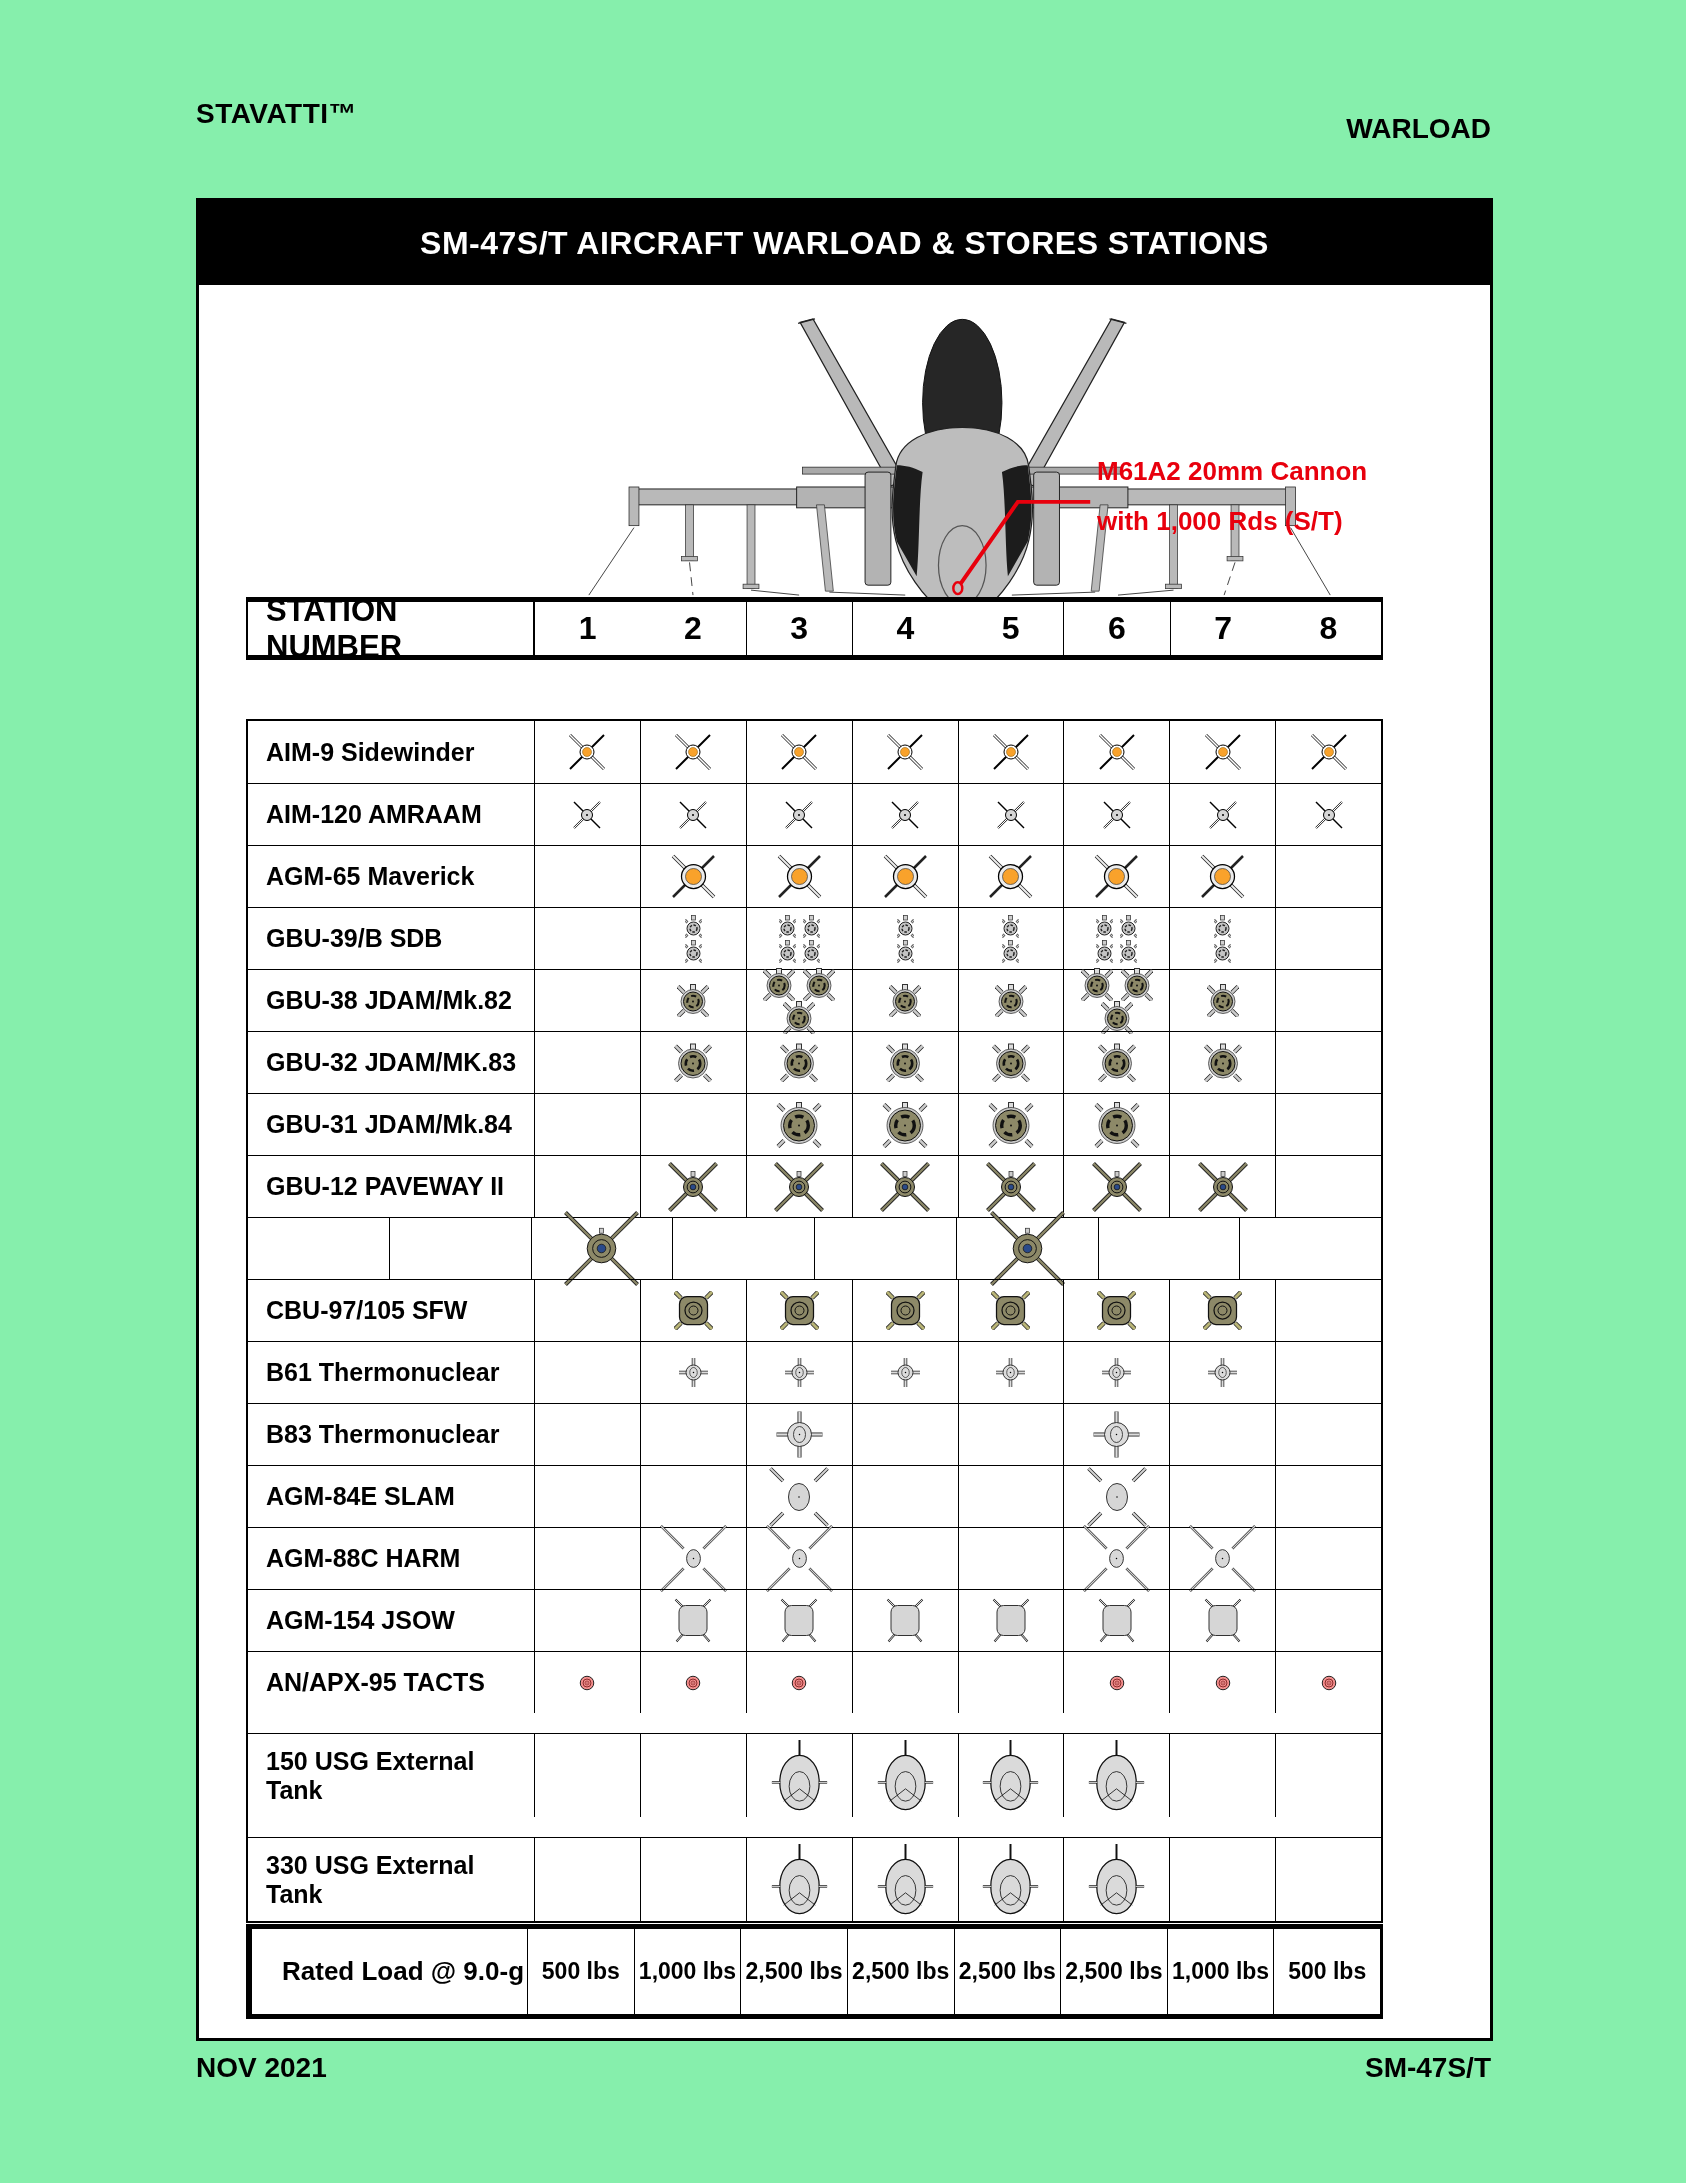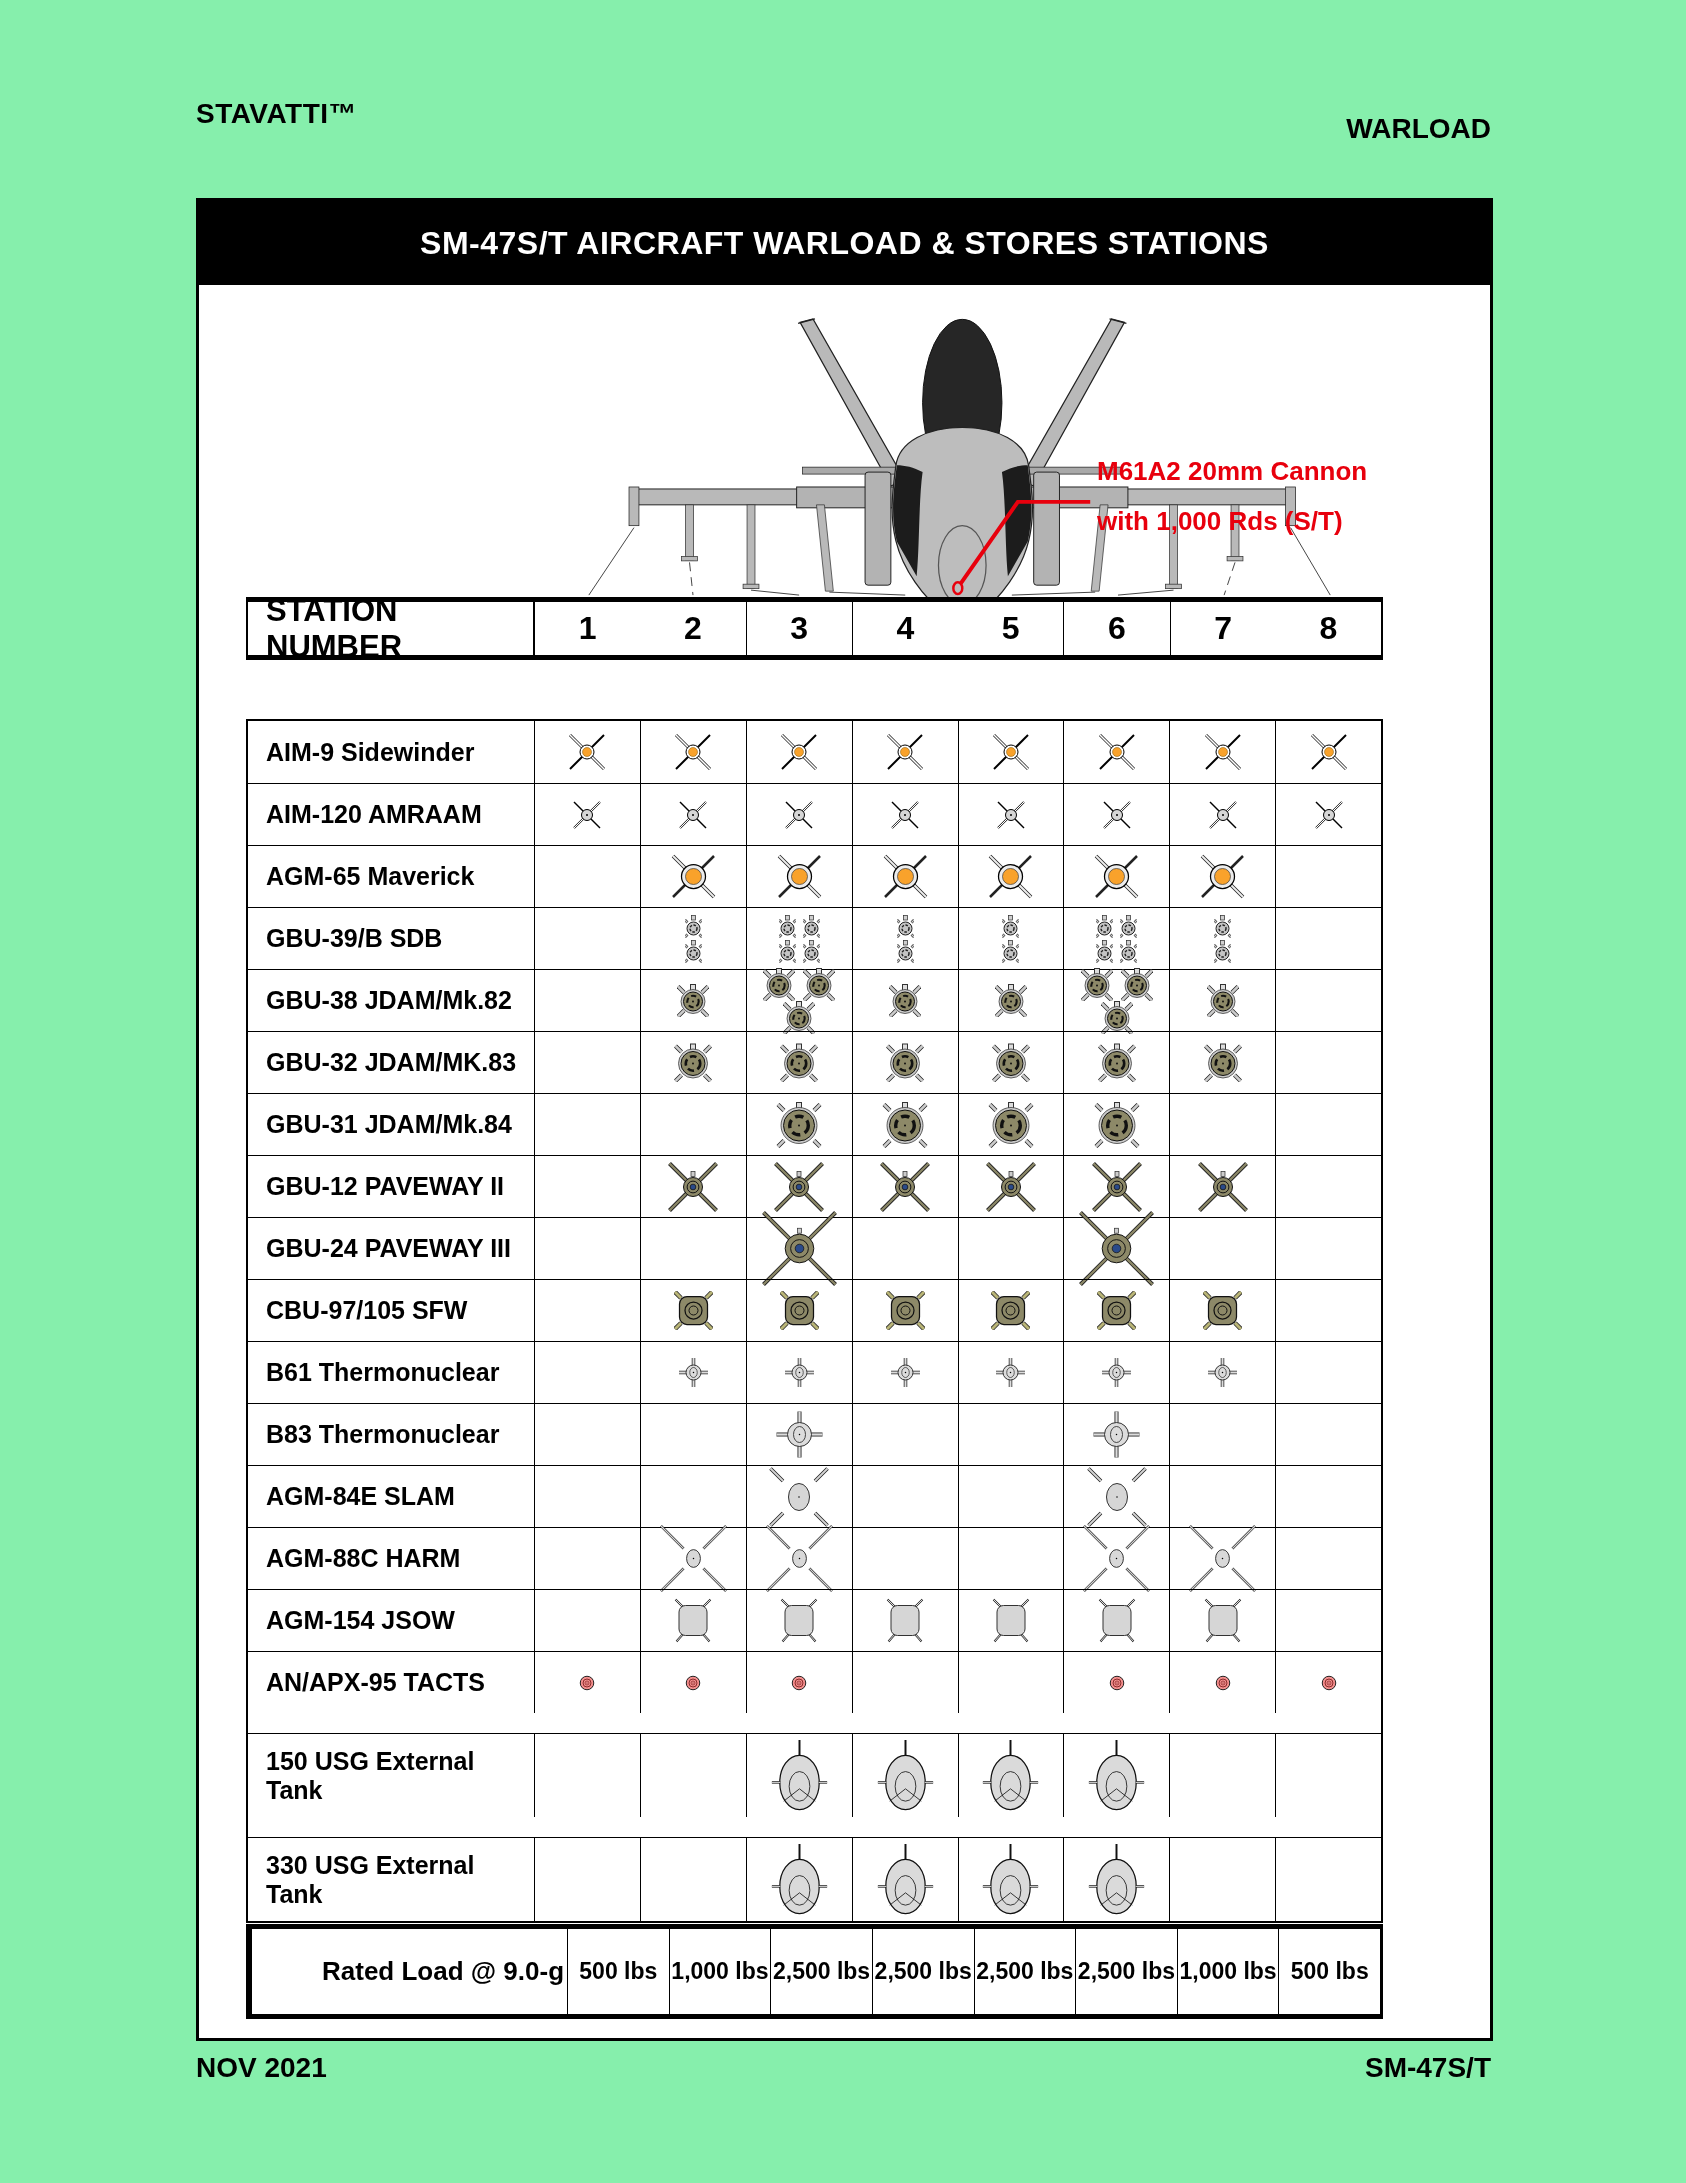--- a/index.html
+++ b/index.html
@@ -33,21 +33,21 @@
              border-right:1.5px solid #000;box-sizing:border-box;}
   .mcell{flex:1;display:flex;align-items:center;justify-content:center;align-content:center;
          flex-wrap:wrap;box-sizing:border-box;overflow:visible;}
   .mcell + .mcell{border-left:1px solid #000;}
   .c2col{display:flex;flex-direction:column;align-items:center;gap:2px;}
   .c3tri{display:flex;flex-wrap:wrap;justify-content:center;width:75px;gap:0 8px;}
   .c4grid{display:flex;flex-wrap:wrap;justify-content:center;width:43px;gap:2px 7px;}
   .rated{left:246px;top:1924px;width:1137px;height:95px;border:5px solid #000;
          border-left-width:6.4px;border-right-width:3px;}
   .rated .lab{width:276px;display:flex;align-items:center;padding-left:30px;font-size:26px;
-              border-right:1.5px solid #000;box-sizing:border-box;margin-left:40px;}
+              border-right:1.5px solid #000;box-sizing:border-box;}
   .rated .val{flex:1;display:flex;align-items:center;justify-content:center;font-size:23px;box-sizing:border-box;}
   .rated .val + .val{border-left:1.5px solid #000;}
   .diagram{left:0;top:0;pointer-events:none;}
   .icon{display:block;}
 </style>
 </head>
 <body>
 
 <div class="page">
 
@@ -1033,21 +1033,20 @@
             <line x1="40.5" y1="40.5" x2="3" y2="3" stroke="#8d8968" stroke-width="4.5"></line>
             <rect x="46" y="19" width="8" height="10" fill="#ccc" stroke="#333" stroke-width="1.5"></rect>
             <circle cx="50" cy="50" r="19" fill="#8d8968" stroke="#111" stroke-width="2"></circle>
             <circle cx="50" cy="50" r="11.78" fill="none" stroke="#111" stroke-width="2"></circle>
             <circle cx="50" cy="50" r="5.7" fill="#2a4a8a" stroke="#111" stroke-width="1.5"></circle>
           </svg>
         </div>
         <div class="mcell"></div>
       </div>
       <div class="mrow">
-        <div class="lab">GBU-24 PAVEWAY III</div>
         <div class="mcell"></div>
         <div class="mcell"></div>
         <div class="mcell">
           <svg class="icon" width="75" height="75" viewBox="0 0 152 152">
             <line x1="90.5" y1="90.5" x2="149" y2="149" stroke="#222" stroke-width="8"></line>
             <line x1="90.5" y1="90.5" x2="149" y2="149" stroke="#8d8968" stroke-width="4.5"></line>
             <line x1="90.5" y1="61.5" x2="149" y2="3" stroke="#222" stroke-width="8"></line>
             <line x1="90.5" y1="61.5" x2="149" y2="3" stroke="#8d8968" stroke-width="4.5"></line>
             <line x1="61.5" y1="90.5" x2="3" y2="149" stroke="#222" stroke-width="8"></line>
             <line x1="61.5" y1="90.5" x2="3" y2="149" stroke="#8d8968" stroke-width="4.5"></line>

